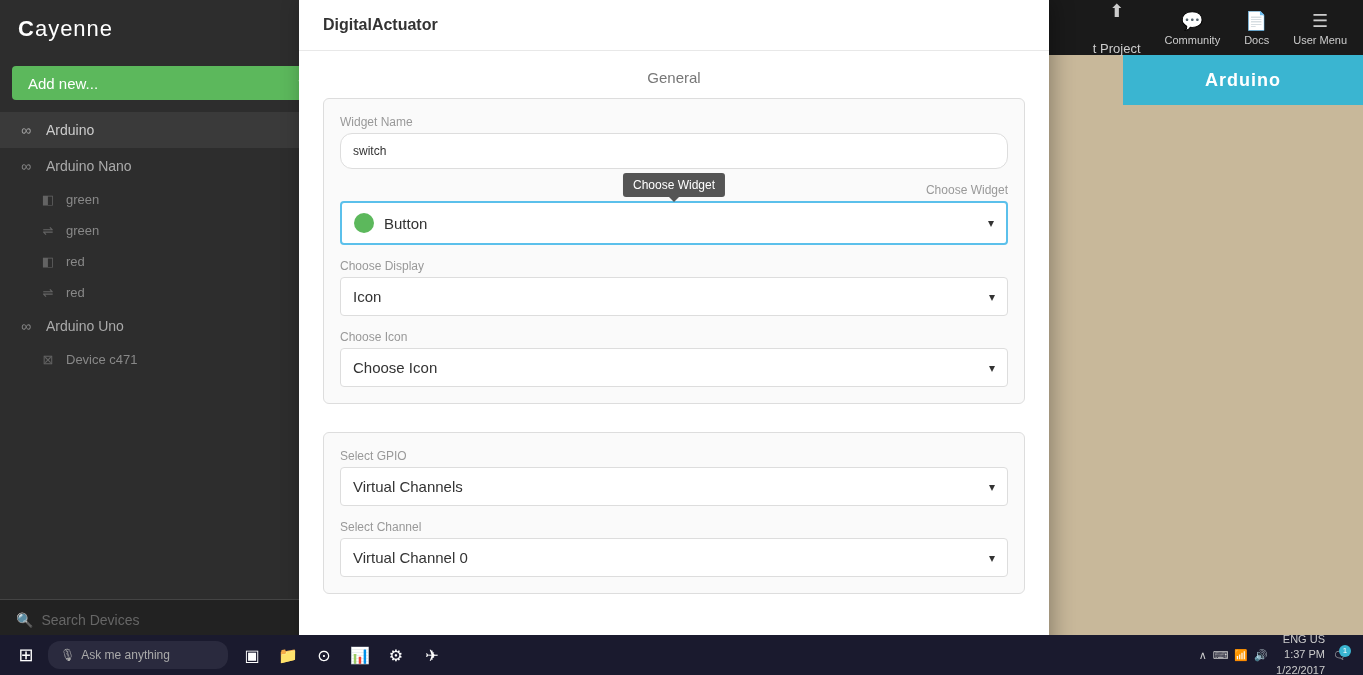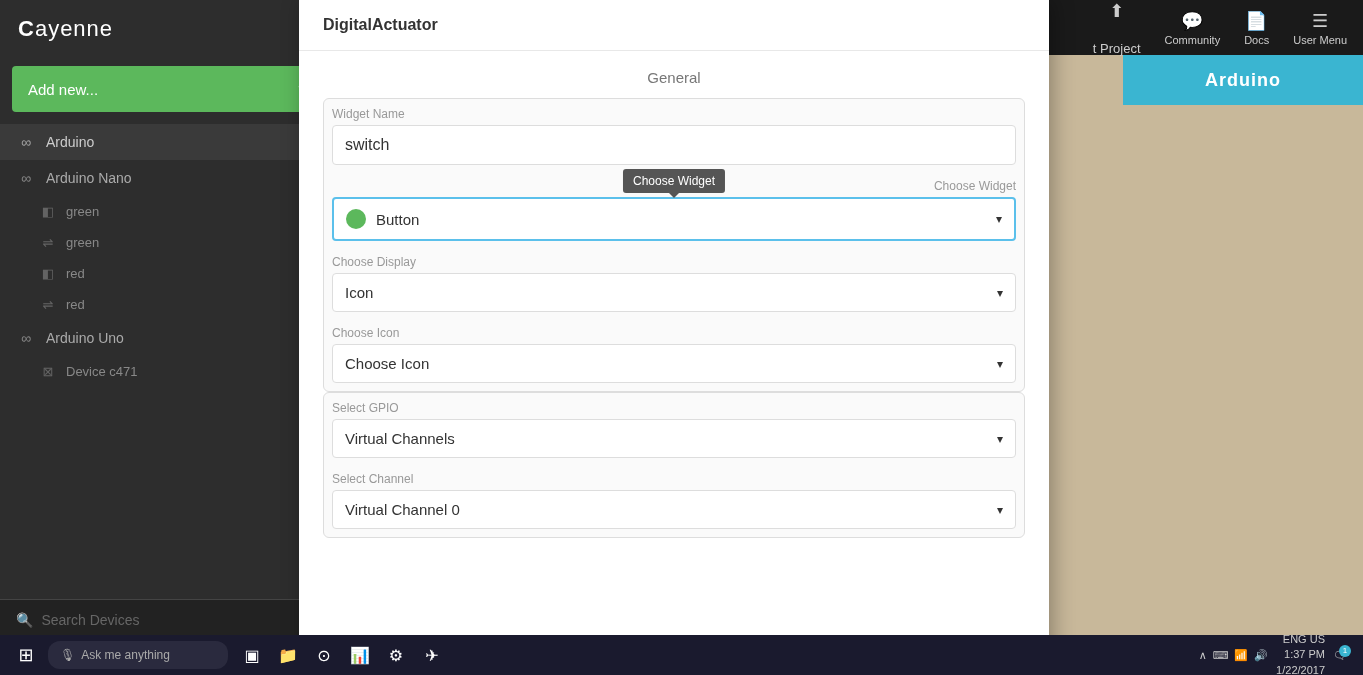--- a/index.html
+++ b/index.html
@@ -35,21 +35,21 @@
     }
     .cayenne-logo span {
       font-weight: 700;
     }
     .add-new-btn {
       margin: 8px 12px;
       background: #5cb85c;
       color: white;
       border: none;
       border-radius: 4px;
-      padding: 14px 16px;
+      padding: 8px 16px;
       font-size: 15px;
       cursor: pointer;
       display: flex;
       align-items: center;
       justify-content: space-between;
       width: calc(100% - 24px);
     }
     .sidebar-section {
       padding: 4px 0;
     }
@@ -206,23 +206,23 @@
       text-align: center;
       font-size: 15px;
       color: #777;
       padding: 18px 0 12px;
       font-weight: 400;
     }
 
     .section-box {
       border: 1px solid #ddd;
       border-radius: 6px;
-      padding: 8px;
+      padding: 16px;
       background: #fafafa;
-      margin-bottom: 0;
+      margin-bottom: 28px;
     }
 
     .form-field {
       margin-bottom: 14px;
       position: relative;
     }
     .form-field:last-child {
       margin-bottom: 0;
     }
 
@@ -230,22 +230,22 @@
       font-size: 12px;
       color: #999;
       margin-bottom: 4px;
       display: block;
     }
 
     .field-input {
       width: 100%;
       padding: 10px 12px;
       border: 1px solid #ddd;
-      border-radius: 4px;
-      font-size: 16px;
+      border-radius: 12px;
+      font-size: 12px;
       color: #333;
       background: white;
       outline: none;
     }
 
     .field-select {
       width: 100%;
       padding: 10px 12px;
       border: 1px solid #ddd;
       border-radius: 4px;

